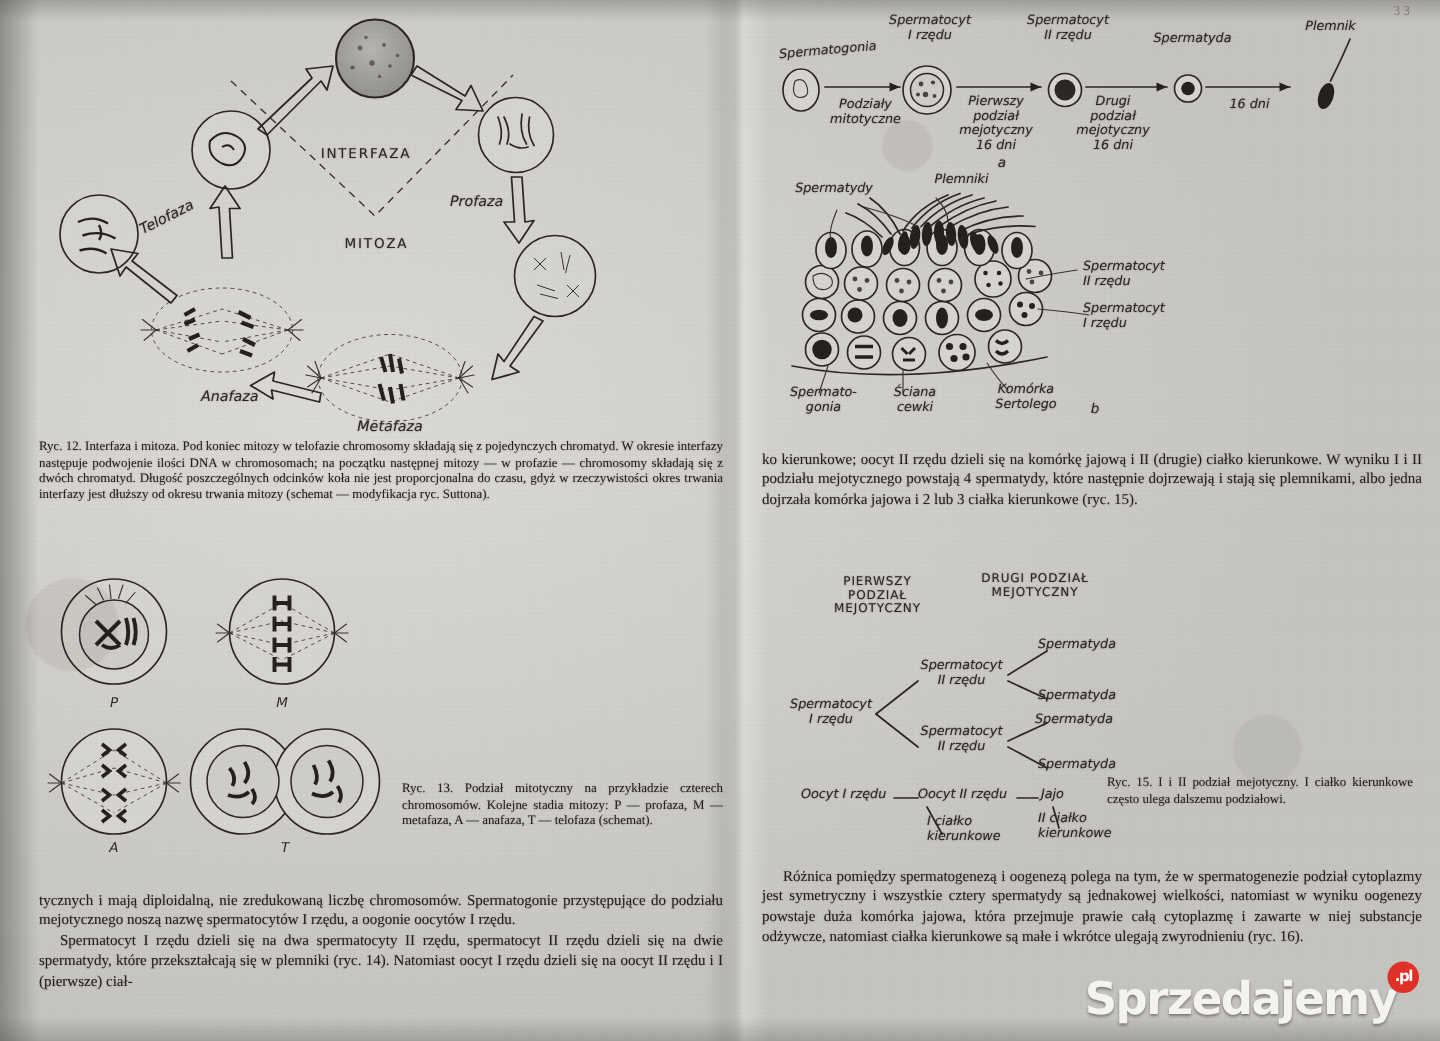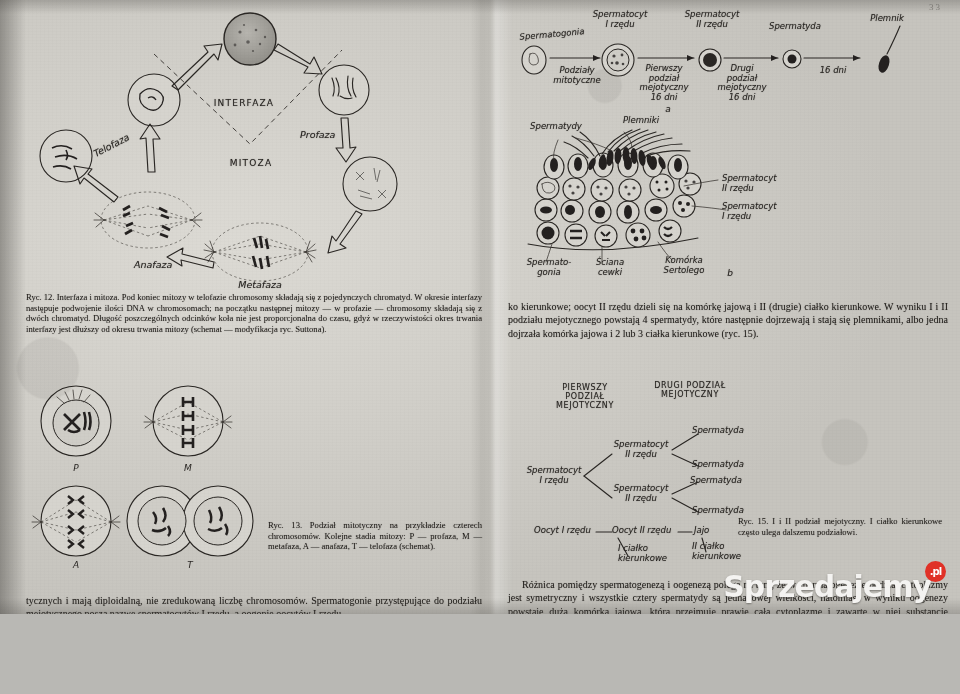--- a/index.html
+++ b/index.html
@@ -3,21 +3,21 @@
 <meta charset="utf-8">
 <title>Scanned book page — Mitoza i spermatogeneza</title>
 <style>
   html,body{margin:0;padding:0;}
   body{
     width:960px;height:694px;overflow:hidden;
     background:#b9b8b4;
     font-family:"Liberation Serif", serif;
   }
   .scan{
-    position:relative;width:960px;height:614px;
+    position:relative;width:960px;height:694px;
     background:
       radial-gradient(ellipse 70% 60% at 24% 40%, #dcdad4 0%, #d2d0ca 45%, #c6c4be 100%),
       #cbc9c3;
     overflow:hidden;
   }
   
   .grain{
     position:absolute;inset:0;pointer-events:none;
     background-image:
       radial-gradient(circle at 12% 8%,rgba(255,255,255,.35) 0 6px,transparent 7px),

